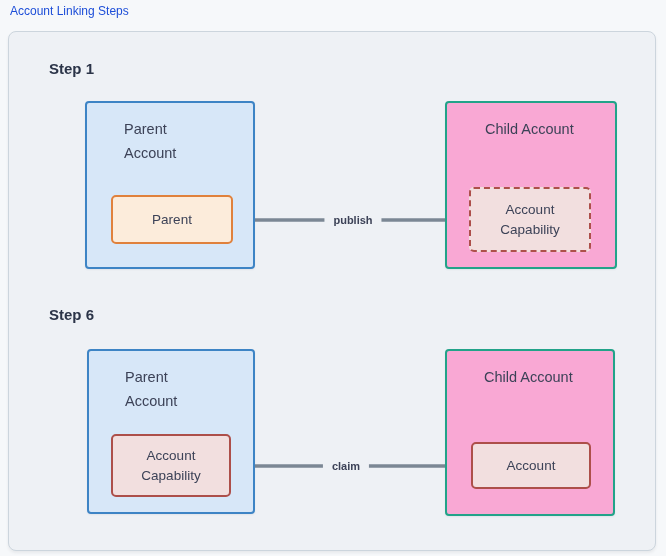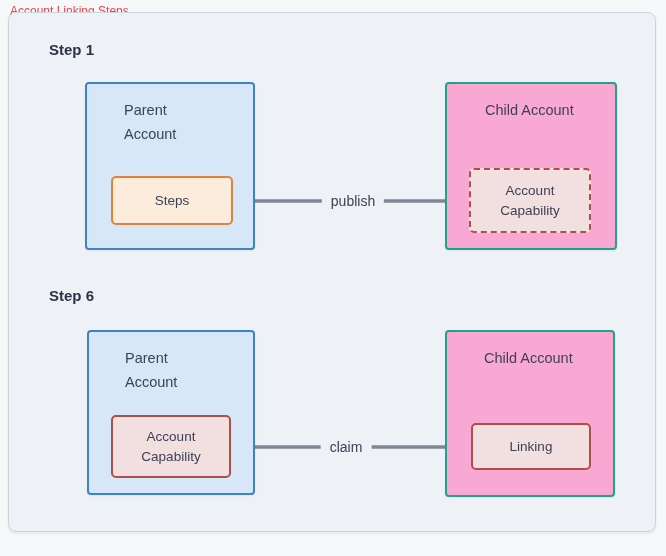--- a/index.html
+++ b/index.html
@@ -4,24 +4,24 @@
 <style>
   html,body{margin:0;padding:0;}
   body{
     width:666px;height:556px;position:relative;overflow:hidden;
     background:#f6f8fa;
     font-family:"Liberation Sans", sans-serif;
     color:#3c4257;
   }
   .page-label{
     position:absolute;left:10px;top:4px;
-    font-size:12px;line-height:14px;color:#ef4444;font-weight:400;
+    font-size:12px;line-height:14px;color:#1d4ed8;font-weight:400;
   }
   .panel{
-    position:absolute;left:8px;top:12px;width:648px;height:520px;
+    position:absolute;left:8px;top:31px;width:648px;height:520px;
     background:#eef1f5;border:1px solid #ccd5dd;border-radius:8px;
     box-shadow:0 2px 3px rgba(64,68,82,0.08);
     box-sizing:border-box;
   }
   .step-title{
     position:absolute;left:40px;
     font-size:15px;font-weight:700;color:#2b3448;line-height:18px;
   }
   .step1-title{top:28px;}
   .step2-title{top:274px;}
@@ -52,21 +52,21 @@
   .cap1{left:22px;top:84px;width:122px;height:65px;}
   .cap2{left:22px;top:83px;width:120px;height:63px;}
   .acct2{left:24px;top:91px;width:120px;height:47px;}
   .arrow-layer{
     position:absolute;left:0;top:0;width:646px;height:518px;
     pointer-events:none;
   }
   .arrow-label{
     position:absolute;transform:translate(-50%,-50%);
     background:#eef1f5;padding:1px 9px;
-    font-size:14px;font-weight:400;color:#3c4257;white-space:nowrap;
+    font-size:11px;font-weight:700;color:#3c4257;white-space:nowrap;
   }
   .publish-label{left:344px;top:188px;}
   .claim-label{left:337px;top:434px;}
 </style>
 </head>
 <body>
 
 <div class="page-label">Account Linking Steps</div>
 
 <div class="panel">
@@ -80,21 +80,21 @@
       <line x1="222" y1="434" x2="441" y2="434" stroke="#7b8794" stroke-width="3.5"></line>
       <polygon points="455,434 440,427 440,441" fill="#7b8794"></polygon>
     </g>
   </svg>
 
   <div class="step-title step1-title">Step 1</div>
 
   <div class="acct-box parent-box parent1">
     <div class="box-title">Parent Account</div>
     <div class="inner-box inner-orange inbox1">
-      <span>Steps</span>
+      <span>Parent</span>
     </div>
   </div>
 
   <div class="acct-box child-box child1">
     <div class="box-title">Child Account</div>
     <div class="inner-box inner-red-dashed cap1">
       <span>Account Capability</span>
     </div>
   </div>
 
@@ -105,19 +105,19 @@
   <div class="acct-box parent-box parent2">
     <div class="box-title">Parent Account</div>
     <div class="inner-box inner-red cap2">
       <span>Account Capability</span>
     </div>
   </div>
 
   <div class="acct-box child-box child2">
     <div class="box-title">Child Account</div>
     <div class="inner-box inner-red acct2">
-      <span>Linking</span>
+      <span>Account</span>
     </div>
   </div>
 
   <div class="arrow-label claim-label">claim</div>
 
 </div>
 
 </body></html>

